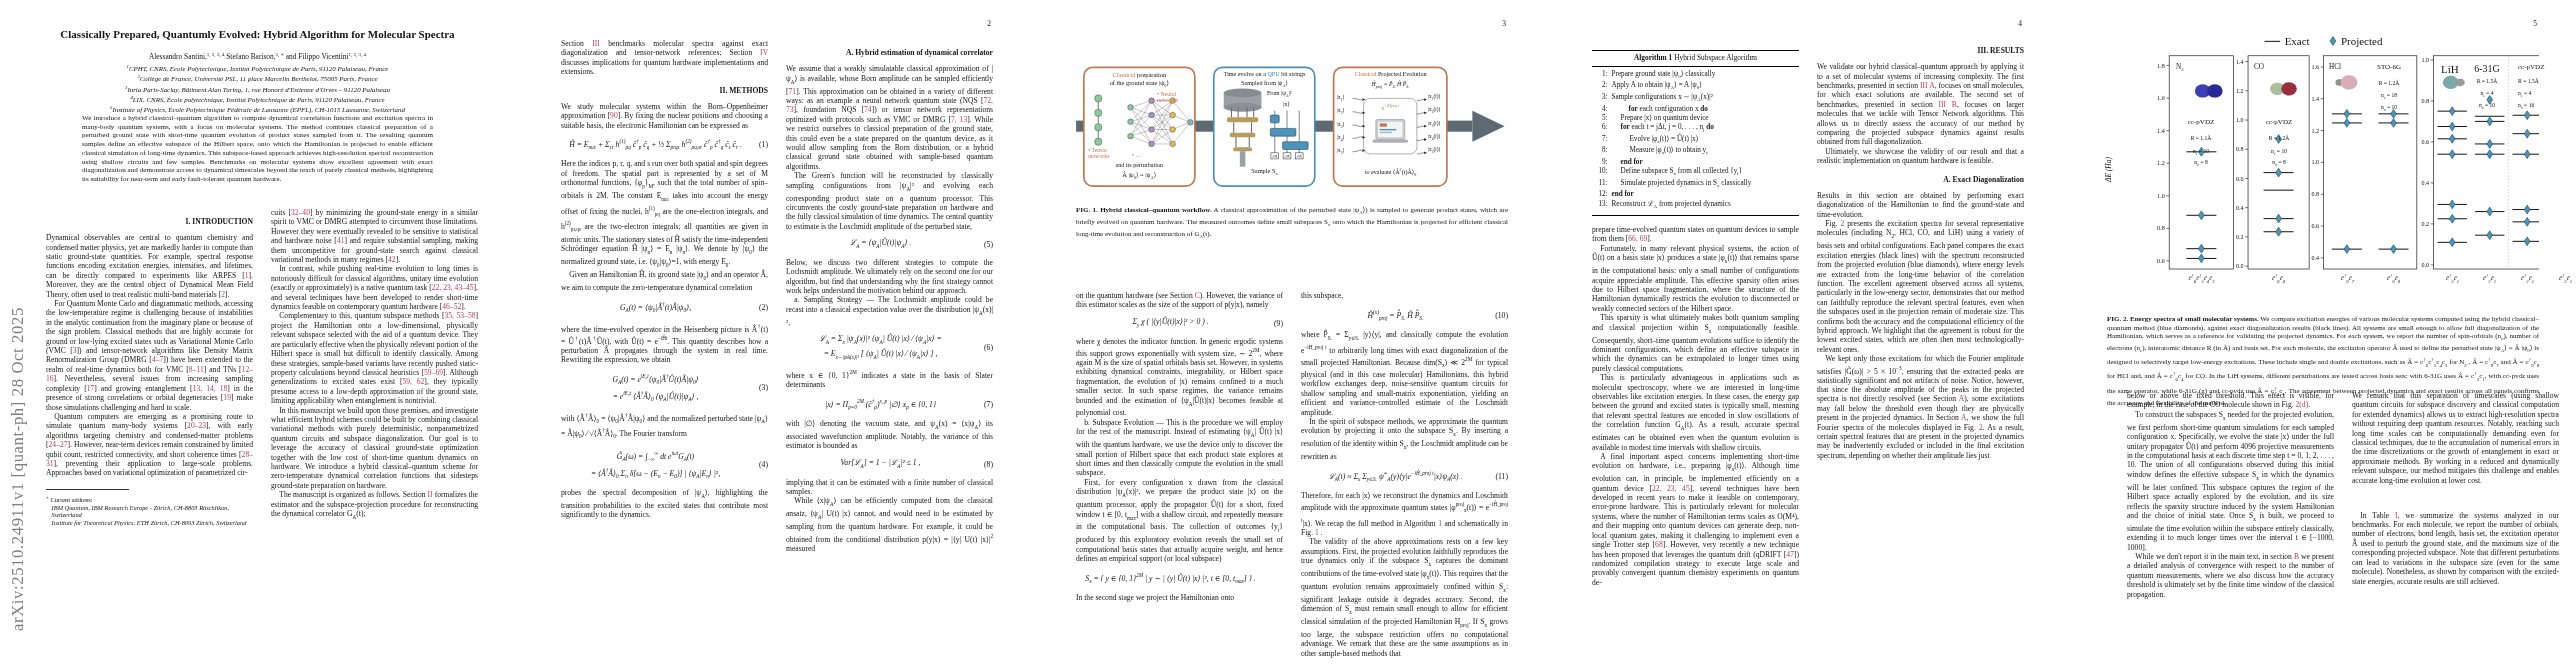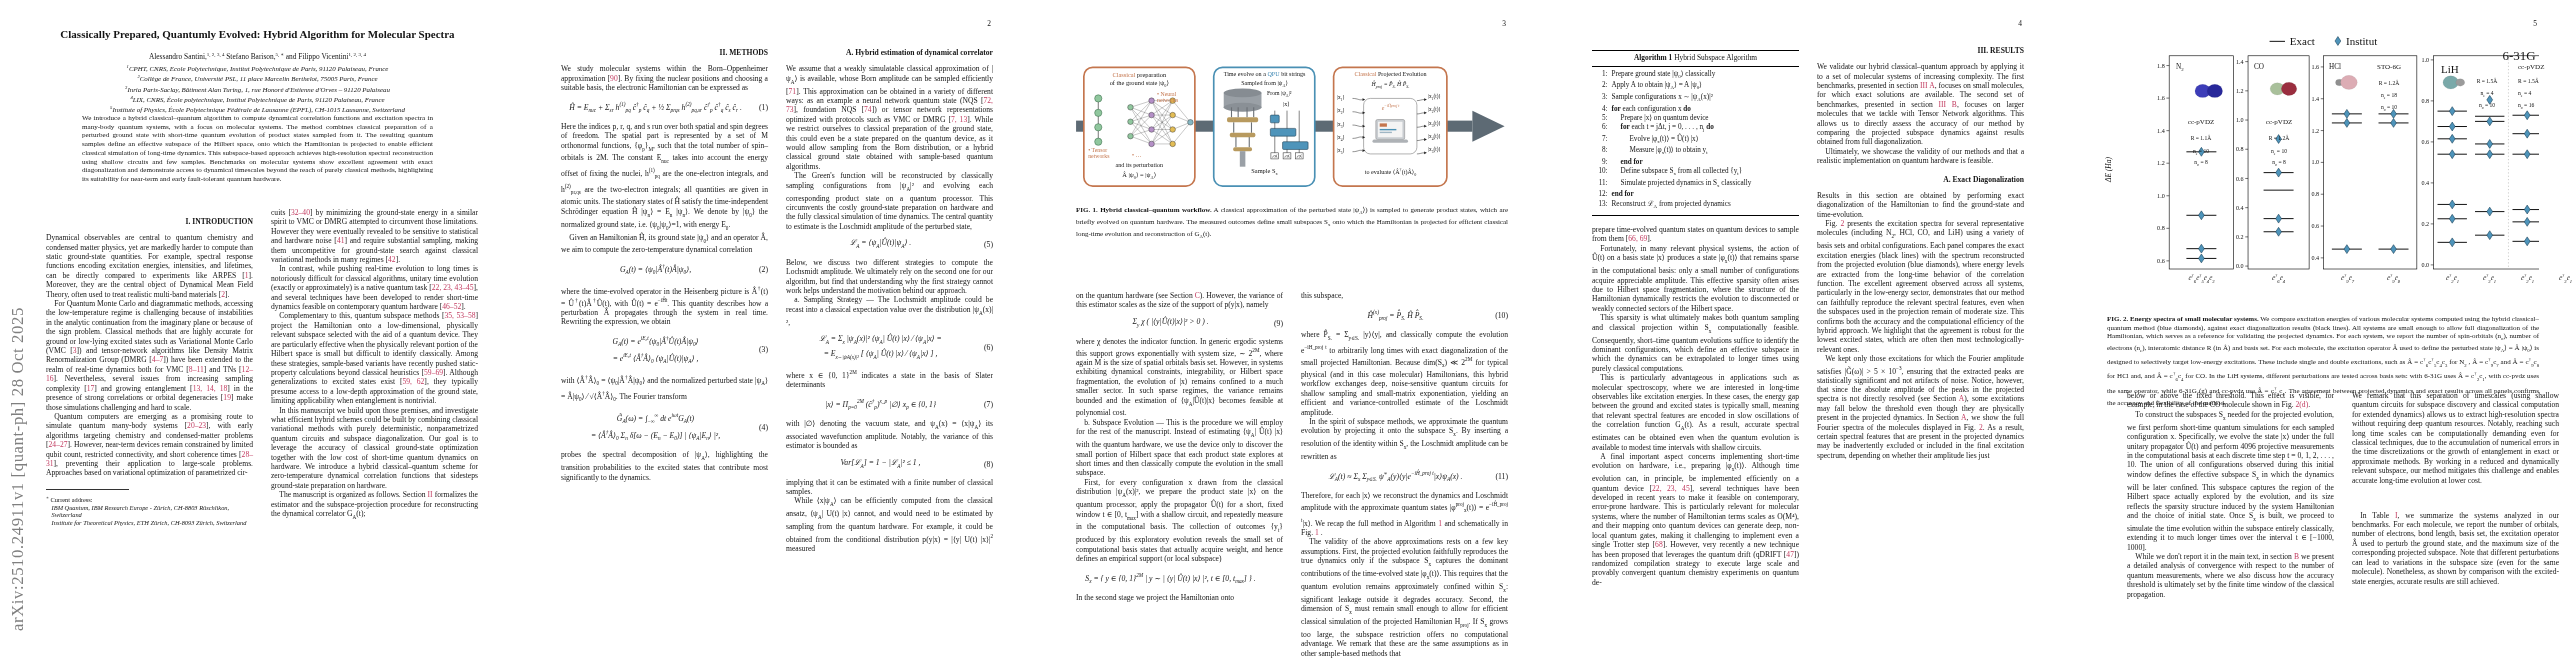--- a/index.html
+++ b/index.html
@@ -91,20 +91,21 @@
         <p class="para">In this manuscript we build upon those premises, and investigate what efficient hybrid schemes could be built by combining classical variational methods with purely deterministic, nonparametrized quantum circuits and subspace diagonalization.  Our goal is to leverage the accuracy of classical ground-state optimization together with the low cost of short-time quantum dynamics on hardware. We introduce a hybrid classical–quantum scheme for zero-temperature dynamical correlation functions that sidesteps ground-state preparation on hardware.</p>
         <p class="para">The manuscript is organized as follows. Section <span class="ref">II</span> formalizes the estimator and the subspace-projection procedure for reconstructing the dynamical correlator G<sub>A</sub>(t);</p>
       </div>
   </div>
 </section>
 
 <section class="page" id="p2">
   <div class="pagenum">2</div>
   <div class="cols">
     <div class="col" id="c1l">
+        <p class="para ni">Section <span class="ref">III</span> benchmarks molecular spectra against exact diagonalization and tensor-network references; Section <span class="ref">IV</span> discusses implications for quantum hardware implementations and extensions.</p>
         <div class="h1">II.   METHODS</div>
         <p class="para ni">We study molecular systems within the Born–Oppenheimer approximation [<span class="ref">90</span>].   By fixing the nuclear positions and choosing a suitable basis, the electronic Hamiltonian can be expressed as</p>
         <div class="eq">
           <div class="eq-body">Ĥ = E<sub>nuc</sub> + Σ<sub>sr</sub> h<sup>(1)</sup><sub>pq</sub> ĉ<sup>†</sup><sub>p</sub> ĉ<sub>q</sub> + ½ Σ<sub>prqs</sub> h<sup>(2)</sup><sub>pq,sr</sub> ĉ<sup>†</sup><sub>p</sub> ĉ<sup>†</sup><sub>q</sub> ĉ<sub>s</sub> ĉ<sub>r</sub> .</div>
           <span class="eq-num">(1)</span>
         </div>
         <p class="para ni">Here the indices p, r, q, and s run over both spatial and spin degrees of freedom.  The spatial part is represented by a set of M orthonormal functions, {φ<sub>p</sub>}<sub>M</sub>, such that the total number of spin–orbitals is 2M.  The constant E<sub>nuc</sub> takes into account the energy offset of fixing the nuclei, h<sup>(1)</sup><sub>pq</sub> are the one-electron integrals, and h<sup>(2)</sup><sub>pr,qs</sub> are the two-electron integrals; all quantities are given in atomic units.  The stationary states of Ĥ satisfy the time-independent Schrödinger equation Ĥ |ψ<sub>n</sub>⟩ = E<sub>n</sub> |ψ<sub>n</sub>⟩. We denote by |ψ<sub>0</sub>⟩ the normalized ground state, i.e. ⟨ψ<sub>0</sub>|ψ<sub>0</sub>⟩=1, with energy E<sub>0</sub>.</p>
         <p class="para">Given an Hamiltonian Ĥ, its ground state |ψ<sub>0</sub>⟩ and an operator Â, we aim to compute the zero-temperature dynamical correlation</p>
         <div class="eq">
           <div class="eq-body">G<sub>A</sub>(t) = ⟨ψ<sub>0</sub>|Â<sup>†</sup>(t)Â|ψ<sub>0</sub>⟩,</div>
@@ -347,21 +348,21 @@
           <div class="alg-line">
             <span class="alg-n">2:</span>
             <span style="padding-left: 0px;">Apply A to obtain |ψ<sub>A</sub>⟩ = A |ψ<sub>0</sub>⟩</span>
           </div>
           <div class="alg-line">
             <span class="alg-n">3:</span>
             <span style="padding-left: 0px;">Sample configurations x ∼ |ψ<sub>A</sub>(x)|²</span>
           </div>
           <div class="alg-line">
             <span class="alg-n">4:</span>
-            <span style="padding-left: 0px;"><span class="it">for</span> each configuration x <span class="it">do</span></span>
+            <span style="padding-left: 0px; margin-left: 17px;"><span class="it">for</span> each configuration x <span class="it">do</span></span>
           </div>
           <div class="alg-line">
             <span class="alg-n">5:</span>
             <span style="padding-left: 9px;">Prepare |x⟩ on quantum device</span>
           </div>
           <div class="alg-line">
             <span class="alg-n">6:</span>
             <span style="padding-left: 9px;"><span class="it">for</span> each t = jΔt,  j = 0, . . . , n<sub>j</sub> <span class="it">do</span></span>
           </div>
           <div class="alg-line">
@@ -395,21 +396,21 @@
         </div>
         <p class="para ni">prepare time-evolved quantum states on quantum devices to sample from them [<span class="ref">66, 69</span>].</p>
         <p class="para">Fortunately, in many relevant physical systems, the action of Û(t) on a basis state |x⟩ produces a state |φ<sub>x</sub>(t)⟩ that remains sparse in the computational basis:  only a small number of configurations acquire appreciable amplitude.  This effective sparsity often arises due to Hilbert space fragmentation, where the structure of the Hamiltonian dynamically restricts the evolution to disconnected or weakly connected sectors of the Hilbert space.</p>
         <p class="para">This sparsity is what ultimately makes both quantum sampling and classical projection within S<sub>x</sub> computationally feasible.  Consequently, short–time quantum evolutions suffice to identify the dominant configurations, which define an effective subspace in which the dynamics can be extrapolated to longer times using purely classical computations.</p>
         <p class="para">This is particularly advantageous in applications such as molecular spectroscopy, where we are interested in long-time observables like excitation energies.  In these cases, the energy gap between the ground and excited states is typically small, meaning that relevant spectral features are encoded in slow oscillations of the correlation function G<sub>A</sub>(t).  As a result, accurate spectral estimates can be obtained even when the quantum evolution is available to modest time intervals with shallow circuits.</p>
         <p class="para">A final important aspect concerns implementing short-time evolution on hardware, i.e., preparing |φ<sub>x</sub>(t)⟩.  Although time evolution can, in principle, be implemented efficiently on a quantum device [<span class="ref">22, 23, 45</span>], several techniques have been developed in recent years to make it feasible on contemporary, error-prone hardware.  This is particularly relevant for molecular systems, where the number of Hamiltonian terms scales as O(M⁴), and their mapping onto quantum devices can generate deep, non-local quantum gates, making it challenging to implement even a single Trotter step [<span class="ref">68</span>].  However, very recently a new technique has been proposed that leverages the quantum drift (qDRIFT [<span class="ref">47</span>]) randomized compilation strategy to execute large scale and provably convergent quantum chemistry experiments on quantum de-</p>
       </div>
     <div class="col" id="c3r">
         <div class="h1">III.   RESULTS</div>
         <p class="para ni">We validate our hybrid classical–quantum approach by applying it to a set of molecular systems of increasing complexity.  The first benchmarks, presented in section <span class="ref">III A</span>, focuses on small molecules, for which exact solutions are available.  The second set of benchmarkes, presented in section <span class="ref">III B</span>, focuses on larger molecules that we tackle with Tensor Network algorithms.  This allows us to directly assess the accuracy of our method by comparing the projected subspace dynamics against results obtained from full diagonalization.</p>
-        <p class="para">Ultimately, we showcase the validity of our methods and that a realistic implementation on quantum hardware is feasible.</p>
+        <p class="para">Ultimately, we showcase the validity of our result and that a realistic implementation on quantum hardware is feasible.</p>
         <div class="hs">A.   Exact Diagonalization</div>
         <p class="para ni">Results in this section are obtained by performing exact diagonalization of the Hamiltonian to find the ground-state and time-evolution.</p>
         <p class="para">Fig. <span class="ref">2</span> presents the excitation spectra for several representative molecules (including N<sub>2</sub>, HCl, CO, and LiH) using a variety of basis sets and orbital configurations.  Each panel compares the exact excitation energies (black lines) with the spectrum reconstructed from the projected evolution (blue diamonds), where energy levels are extracted from the long-time behavior of the correlation function.  The excellent agreement observed across all systems, particularly in the low-energy sector, demonstrates that our method can faithfully reproduce the relevant spectral features, even when the subspaces used in the projection remain of moderate size.  This confirms both the accuracy and the computational efficiency of the hybrid approach.  We highlight that the agreement is robust for the lowest excited states, which are often then most technologically-relevant ones.</p>
         <p class="para">We kept only those excitations for which the Fourier amplitude satisfies |G̃(ω)| &gt; 5 × 10<sup>−3</sup>, ensuring that the extracted peaks are statistically significant and not artifacts of noise.  Notice, however, that since the absolute amplitude of the peaks in the projected spectra is not directly resolved (see Section <span class="ref">A</span>), some excitations may fall below the threshold even though they are physically present in the projected dynamics.  In Section <span class="ref">A</span>, we show the full Fourier spectra of the molecules displayed in Fig. <span class="ref">2</span>.  As a result, certain spectral features that are present in the projected dynamics may be inadvertently excluded or included in the final excitation spectrum, depending on whether their amplitude lies just</p>
       </div>
   </div>
 </section>
 
 <section class="page" id="p5">
   <div class="pagenum">5</div>
@@ -418,21 +419,21 @@
         <span class="li">
           <svg width="16.7" height="6.7" viewBox="0 0 30 12">
             <line x1="1" y1="6" x2="29" y2="6" stroke="#111" stroke-width="1.8"></line>
           </svg>
           <span>Exact</span>
         </span>
         <span class="li">
           <svg width="7.8" height="10" viewBox="0 0 14 18">
             <polygon points="7,1 12.2,9 7,17 1.8,9" fill="#4e94ba" stroke="#143a52" stroke-width="1"></polygon>
           </svg>
-          <span>Institut</span>
+          <span>Projected</span>
         </span>
       </div>
       <div class="ylab">ΔE  (Ha)</div>
       <svg width="432" height="245" viewBox="0 0 778 440" style="position:absolute;left:0;top:19px">
         <rect x="112" y="8" width="116" height="384" fill="none" stroke="#000" stroke-width="1.1"></rect>
         <line x1="107" y1="25.587786259542" x2="112" y2="25.587786259542" stroke="#000" stroke-width="1"></line>
         <text x="104" y="29.287786259542" text-anchor="end" font-size="11" fill="#111" font-family="Liberation Serif, serif">1.8</text>
         <line x1="107" y1="84.21374045801527" x2="112" y2="84.21374045801527" stroke="#000" stroke-width="1"></line>
         <text x="104" y="87.91374045801527" text-anchor="end" font-size="11" fill="#111" font-family="Liberation Serif, serif">1.6</text>
         <line x1="107" y1="142.8396946564886" x2="112" y2="142.8396946564886" stroke="#000" stroke-width="1"></line>
@@ -597,21 +598,21 @@
       <div class="ptext" style="top: 31px; font-size: 7.2px; left: 222px; white-space: nowrap;">HCl</div>
       <div class="ptext" style="top: 31px; font-size: 7px; left: 282px; transform: translateX(-50%); white-space: nowrap;">STO-6G</div>
       <div class="ptext" style="top: 48px; font-size: 5.6px; left: 282px; transform: translateX(-50%); white-space: nowrap;"><span class="it">R</span>  = 1.2Å</div>
       <div class="ptext" style="top: 60px; font-size: 5.6px; left: 282px; transform: translateX(-50%); white-space: nowrap;"><span class="it">n<sub>e</sub></span> = 18</div>
       <div class="ptext" style="top: 72px; font-size: 5.6px; left: 282px; transform: translateX(-50%); white-space: nowrap;"><span class="it">n<sub>o</sub></span> = 10</div>
       <div class="xcat" style="left: 315px; top: 241px;">ĉ<sup>†</sup><sub>2</sub>ĉ<sub>1</sub></div>
       <div class="xcat" style="left: 352px; top: 241px;">ĉ<sup>†</sup><sub>3</sub>ĉ<sub>1</sub></div>
       <div class="xcat" style="left: 390px; top: 241px;">ĉ<sup>†</sup><sub>2</sub>ĉ<sub>1</sub></div>
       <div class="xcat" style="left: 428px; top: 241px;">ĉ<sup>†</sup><sub>3</sub>ĉ<sub>1</sub></div>
       <div class="ptext" style="top: 31px; font-size: 11px; left: 334px; white-space: nowrap;">LiH</div>
-      <div class="ptext" style="top: 16px; font-size: 13px; left: 380px; transform: translateX(-50%); white-space: nowrap; margin-left: 32px;">6-31G</div>
+      <div class="ptext" style="top: 31px; font-size: 10px; left: 380px; transform: translateX(-50%); white-space: nowrap;">6-31G</div>
       <div class="ptext" style="top: 46px; font-size: 5.6px; left: 380px; transform: translateX(-50%); white-space: nowrap;"><span class="it">R</span>  = 1.5Å</div>
       <div class="ptext" style="top: 58px; font-size: 5.6px; left: 380px; transform: translateX(-50%); white-space: nowrap;"><span class="it">n<sub>e</sub></span> = 4</div>
       <div class="ptext" style="top: 70px; font-size: 5.6px; left: 380px; transform: translateX(-50%); white-space: nowrap;"><span class="it">n<sub>o</sub></span> = 10</div>
       <div class="ptext" style="top: 31px; font-size: 7px; left: 411px; white-space: nowrap;">cc-pVDZ</div>
       <div class="ptext" style="top: 46px; font-size: 5.6px; left: 411px; white-space: nowrap;"><span class="it">R</span>  = 1.5Å</div>
       <div class="ptext" style="top: 58px; font-size: 5.6px; left: 411px; white-space: nowrap;"><span class="it">n<sub>e</sub></span> = 4</div>
       <div class="ptext" style="top: 70px; font-size: 5.6px; left: 411px; white-space: nowrap;"><span class="it">n<sub>o</sub></span> = 16</div>
     </div>
   <div class="figcap" id="fig2cap"><span class="capb">FIG. 2.  Energy spectra of small molecular systems.</span>  We compare excitation energies of various molecular systems computed using the hybrid classical–quantum method (blue diamonds), against exact diagonalization results (black lines).  All systems are small enough to allow full diagonalization of the Hamiltonian, which serves as a reference for validating the projected dynamics.  For each system, we report the number of spin-orbitals (n<sub>o</sub>), number of electrons (n<sub>e</sub>), interatomic distance R (in Å) and basis set.  For each molecule, the excitation operator Â used to define the perturbed state |ψ<sub>A</sub>⟩ = Â |ψ<sub>0</sub>⟩ is designed to selectively target low-energy excitations.  These include single and double excitations, such as Â = c<sup>†</sup><sub>6</sub>c<sup>†</sup><sub>5</sub>c<sub>4</sub>c<sub>3</sub> for N<sub>2</sub> , Â = c<sup>†</sup><sub>9</sub>c<sub>7</sub> and Â = c<sup>†</sup><sub>9</sub>c<sub>8</sub> for HCl and, and Â = c<sup>†</sup><sub>6</sub>c<sub>4</sub> for CO.  In the LiH systems, different perturbations are tested across basis sets: with 6-31G uses Â = c<sup>†</sup><sub>2</sub>c<sub>1</sub>, with cc-pvdz uses the same operator, while 6-31G (g) and cc-pvdz use Â = c<sup>†</sup><sub>3</sub>c<sub>1</sub>.  The agreement between projected dynamics and exact results across all panels confirms the accuracy and flexibility of the method.</div>
   <div class="cols">

